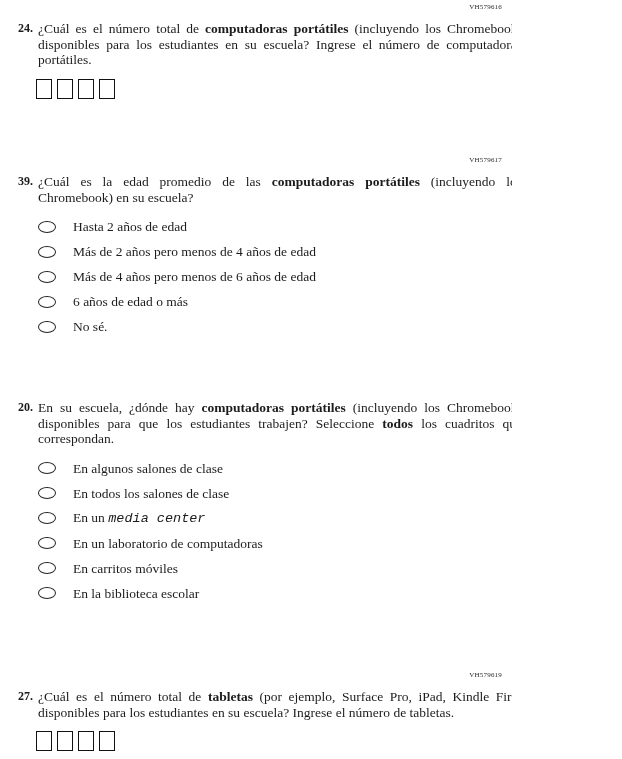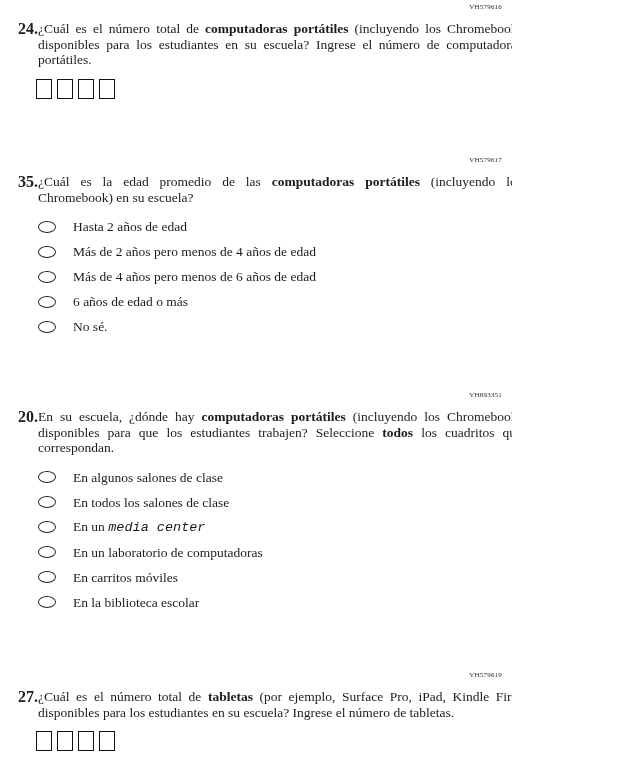--- a/index.html
+++ b/index.html
@@ -32,21 +32,21 @@
   }
   .qrow{
     margin-top:8px;
     position:relative;
   }
   .qnum{
     position:absolute;
     left:18px;
     top:0;
     font-weight:bold;
-    font-size:16px;
+    font-size:12px;
     line-height:15.5px;
   }
   .qtext{
     margin:9px 0 0 38px;
     width:484px;
     font-size:13.5px;
     line-height:15.5px;
     text-align:justify;
   }
   .boxes{
@@ -100,21 +100,21 @@
         <div class="dbox"></div>
         <div class="dbox"></div>
         <div class="dbox"></div>
         <div class="dbox"></div>
       </div>
   </section>
 
   <section class="question" style="top:156px">
     <div class="code">VH579617</div>
     <div class="qrow">
-      <span class="qnum">35.</span>
+      <span class="qnum">39.</span>
       <p class="qtext"><span>¿Cuál es la edad promedio de las </span><span style="font-weight: bold;">computadoras portátiles</span><span> (incluyendo los Chromebook) en su escuela?</span></p>
     </div>
     <div class="options">
         <div class="option">
           <span class="oval"></span>
           <span class="opt-label"><span>Hasta 2 años de edad</span></span>
         </div>
         <div class="option">
           <span class="oval"></span>
           <span class="opt-label"><span>Más de 2 años pero menos de 4 años de edad</span></span>
@@ -128,21 +128,20 @@
           <span class="opt-label"><span>6 años de edad o más</span></span>
         </div>
         <div class="option">
           <span class="oval"></span>
           <span class="opt-label"><span>No sé.</span></span>
         </div>
       </div>
   </section>
 
   <section class="question" style="top:391px">
-    <div class="code">VH893351</div>
     <div class="qrow">
       <span class="qnum">20.</span>
       <p class="qtext"><span>En su escuela, ¿dónde hay </span><span style="font-weight: bold;">computadoras portátiles</span><span> (incluyendo los Chromebook) disponibles para que los estudiantes trabajen? Seleccione </span><span style="font-weight: bold;">todos</span><span> los cuadritos que correspondan.</span></p>
     </div>
     <div class="options">
         <div class="option">
           <span class="oval"></span>
           <span class="opt-label"><span>En algunos salones de clase</span></span>
         </div>
         <div class="option">

